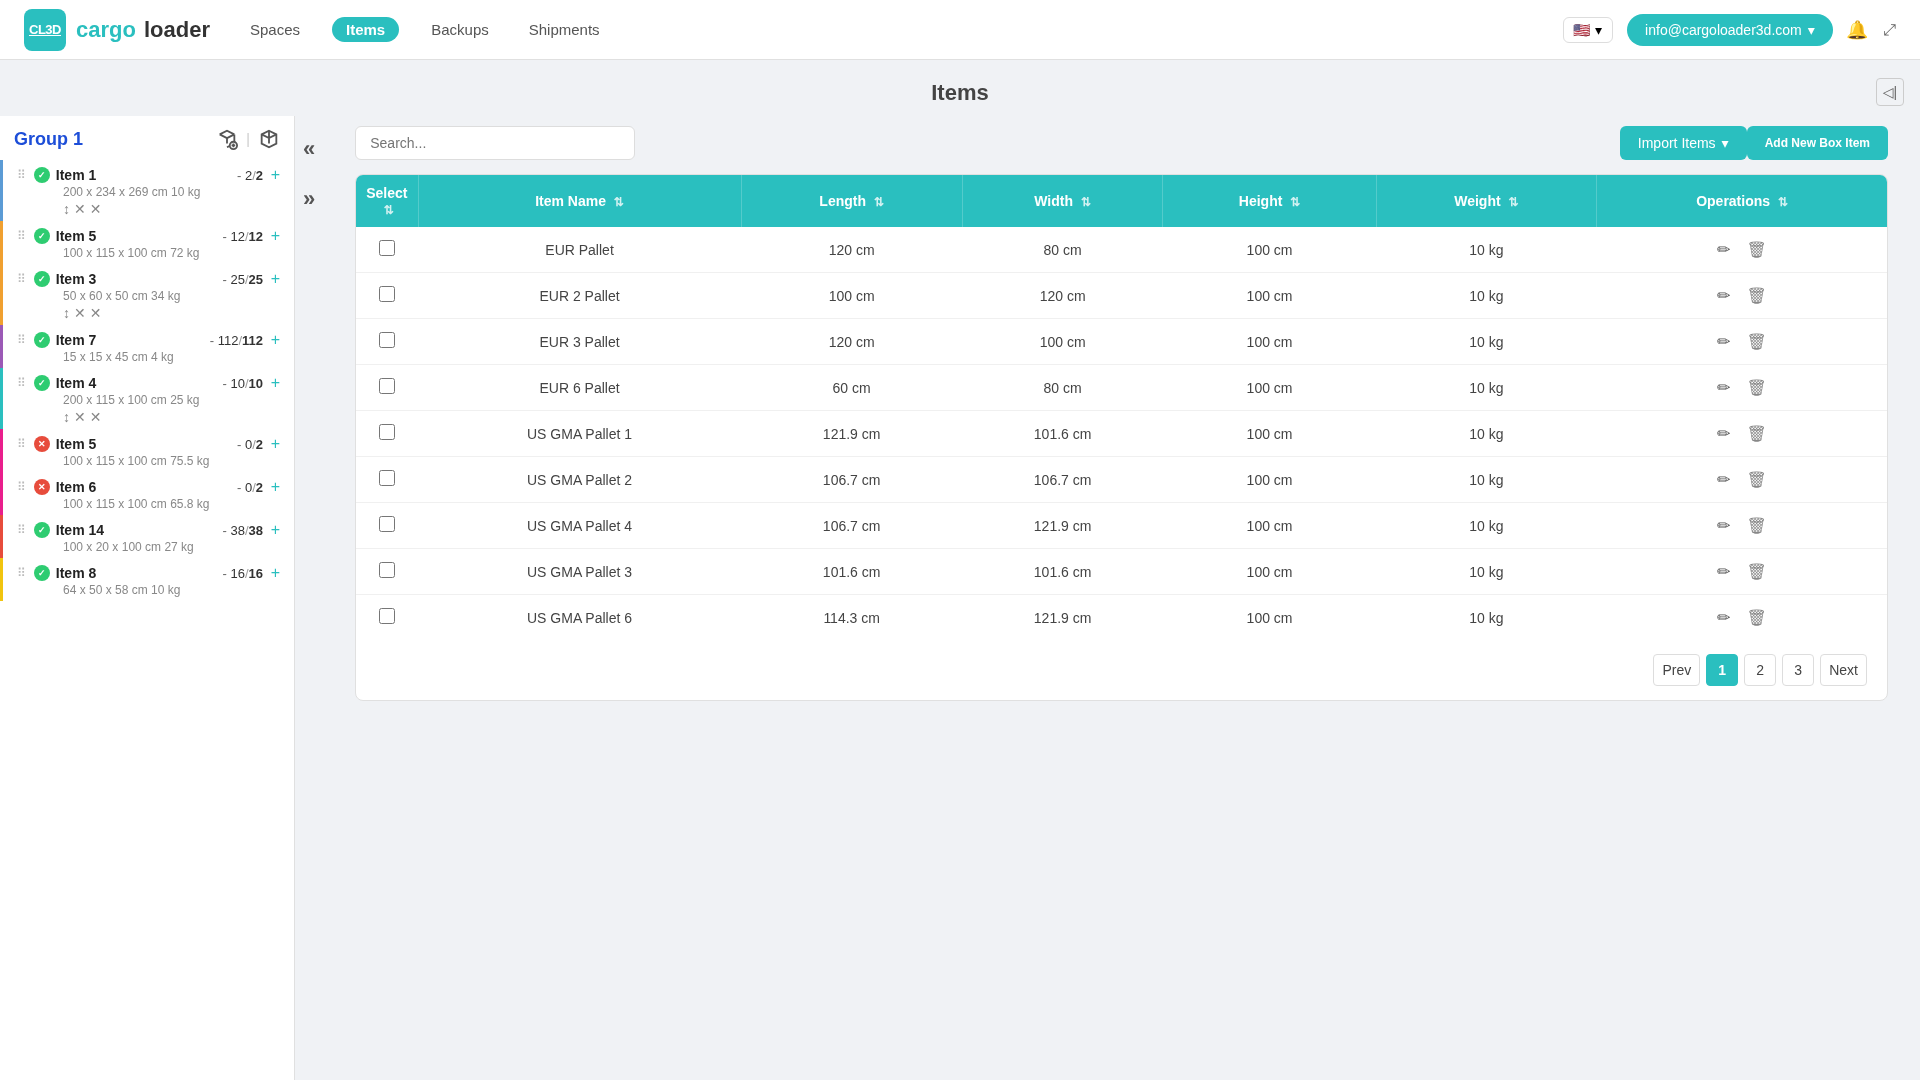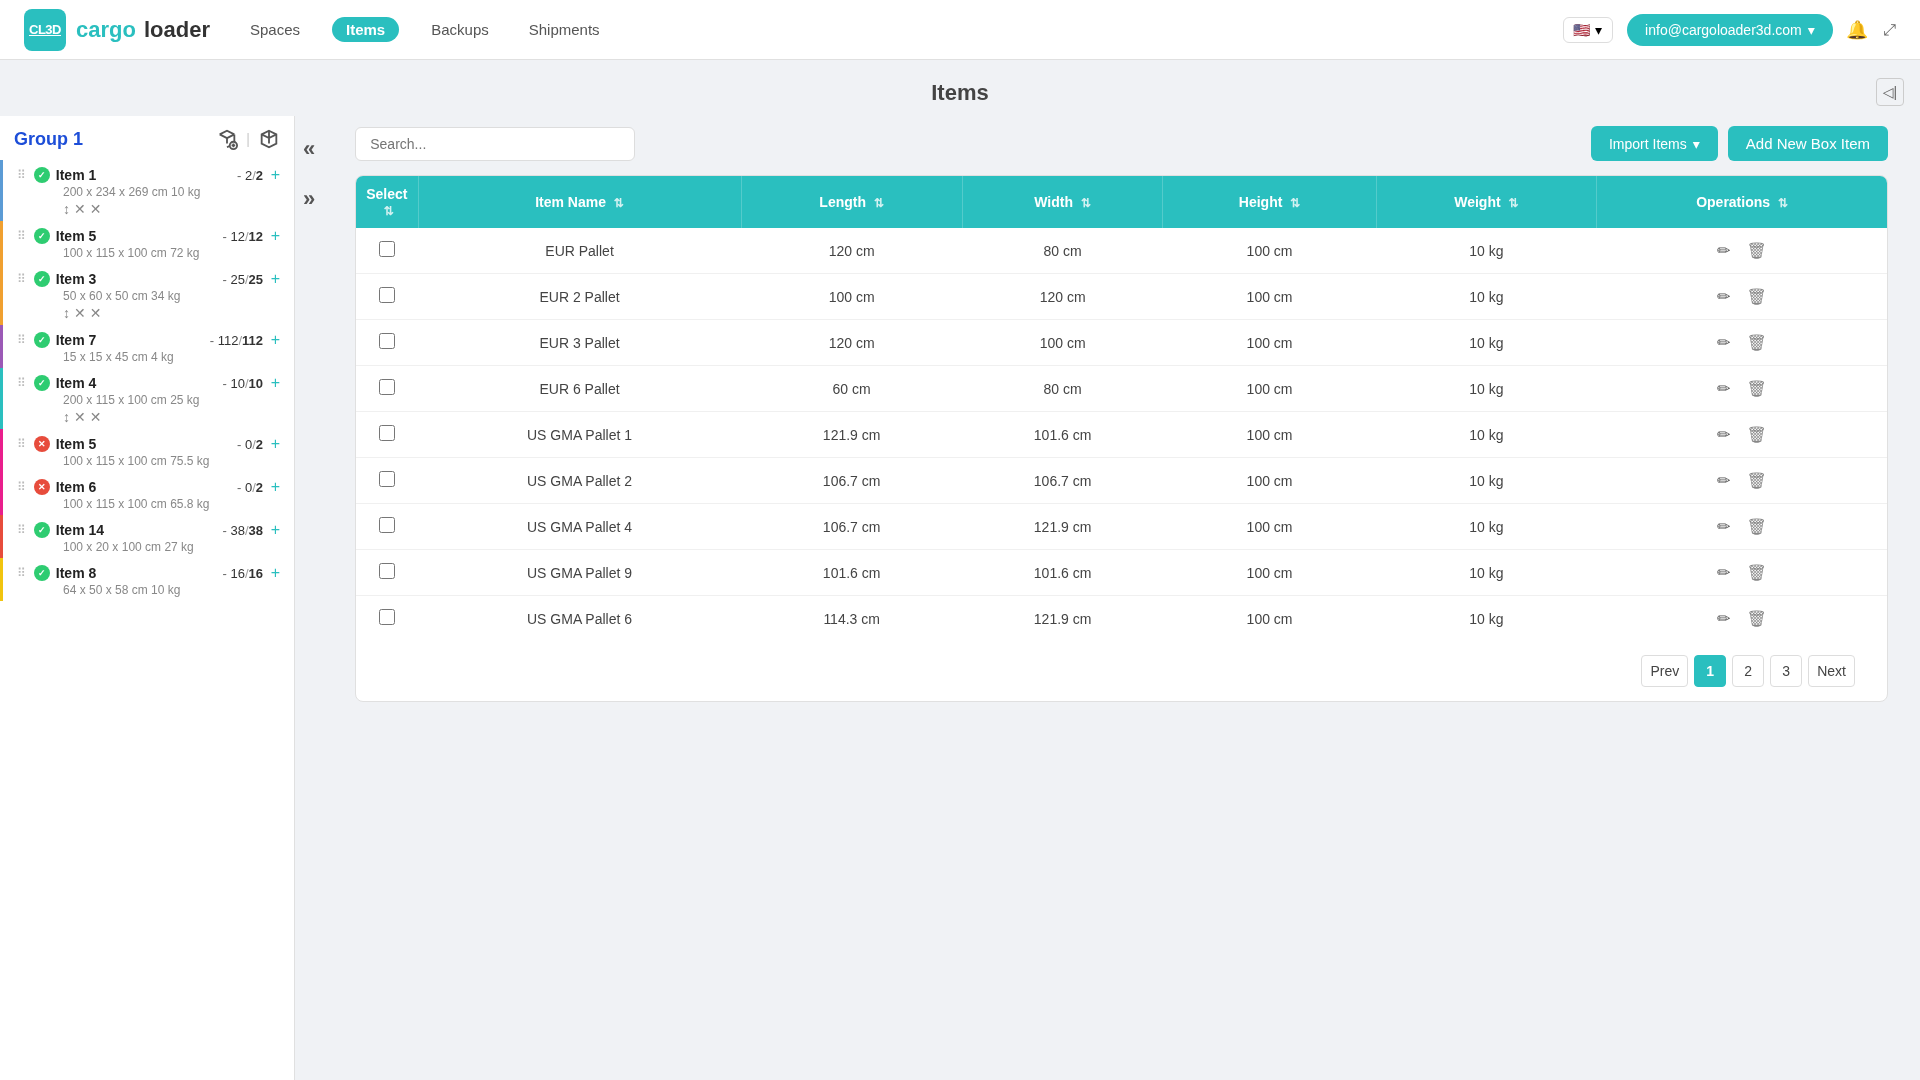--- a/index.html
+++ b/index.html
@@ -124,29 +124,29 @@
 
     
     .main-content { flex: 1; padding: 10px 32px 32px; }
 
     
     .toolbar { display: flex; align-items: center; justify-content: space-between; margin-bottom: 14px; }
     .search-input {
       border: 1px solid #ddd; border-radius: 6px; padding: 8px 14px;
       font-size: 14px; width: 280px; outline: none; color: #888;
     }
-    .toolbar-right { display: flex; gap: 10px; }
+    .toolbar-right { display: flex; }
     .import-btn {
       background: #2abfbf; color: #fff; border: none; border-radius: 6px;
       padding: 9px 18px; font-size: 14px; cursor: pointer; font-weight: 500;
       display: flex; align-items: center; gap: 6px;
     }
     .add-btn {
       background: #2abfbf; color: #fff; border: none; border-radius: 6px;
-      padding: 9px 18px; font-size: 15px; cursor: pointer; font-weight: 400;
+      padding: 9px 18px; font-size: 12px; cursor: pointer; font-weight: 700;
     }
 
     
     .table-wrap {
       background: #fff; border-radius: 8px; border: 1px solid #e0e0e0; overflow: hidden;
     }
     table { width: 100%; border-collapse: collapse; }
     thead tr { background: #2abfbf; }
     thead th {
       color: #fff; font-weight: 600; font-size: 14px;
@@ -161,21 +161,21 @@
     tbody td { padding: 13px 10px; text-align: center; font-size: 14px; color: #444; }
     .checkbox-cell { width: 50px; }
     .row-checkbox { width: 16px; height: 16px; cursor: pointer; }
 
     
     .action-icons { display: flex; gap: 16px; justify-content: center; }
     .edit-icon { color: #555; cursor: pointer; font-size: 16px; }
     .delete-icon { color: #888; cursor: pointer; font-size: 16px; }
 
     
-    .pagination { display: flex; align-items: center; justify-content: flex-end; padding: 14px 32px; gap: 6px; }
+    .pagination { display: flex; align-items: center; justify-content: flex-end; padding: 14px 20px; gap: 6px; }
     .page-btn {
       min-width: 32px; height: 32px; border: 1px solid #ddd;
       background: #fff; border-radius: 4px; cursor: pointer;
       font-size: 14px; color: #444; display: flex; align-items: center; justify-content: center;
       padding: 0 8px;
     }
     .page-btn.active { background: #2abfbf; color: #fff; border-color: #2abfbf; font-weight: 600; }
   </style>
 </head>
 <body>
@@ -525,21 +525,21 @@
       <div class="action-icons">
         <span class="edit-icon">✏</span>
         <span class="delete-icon">🗑</span>
       </div>
     </td>
   </tr>
               <tr>
     <td class="checkbox-cell">
       <input type="checkbox" class="row-checkbox" style="">
     </td>
-    <td>US GMA Pallet 9</td>
+    <td>US GMA Pallet 3</td>
     <td>101.6 cm</td>
     <td>101.6 cm</td>
     <td>100 cm</td>
     <td>10 kg</td>
     <td>
       <div class="action-icons">
         <span class="edit-icon">✏</span>
         <span class="delete-icon">🗑</span>
       </div>
     </td>

